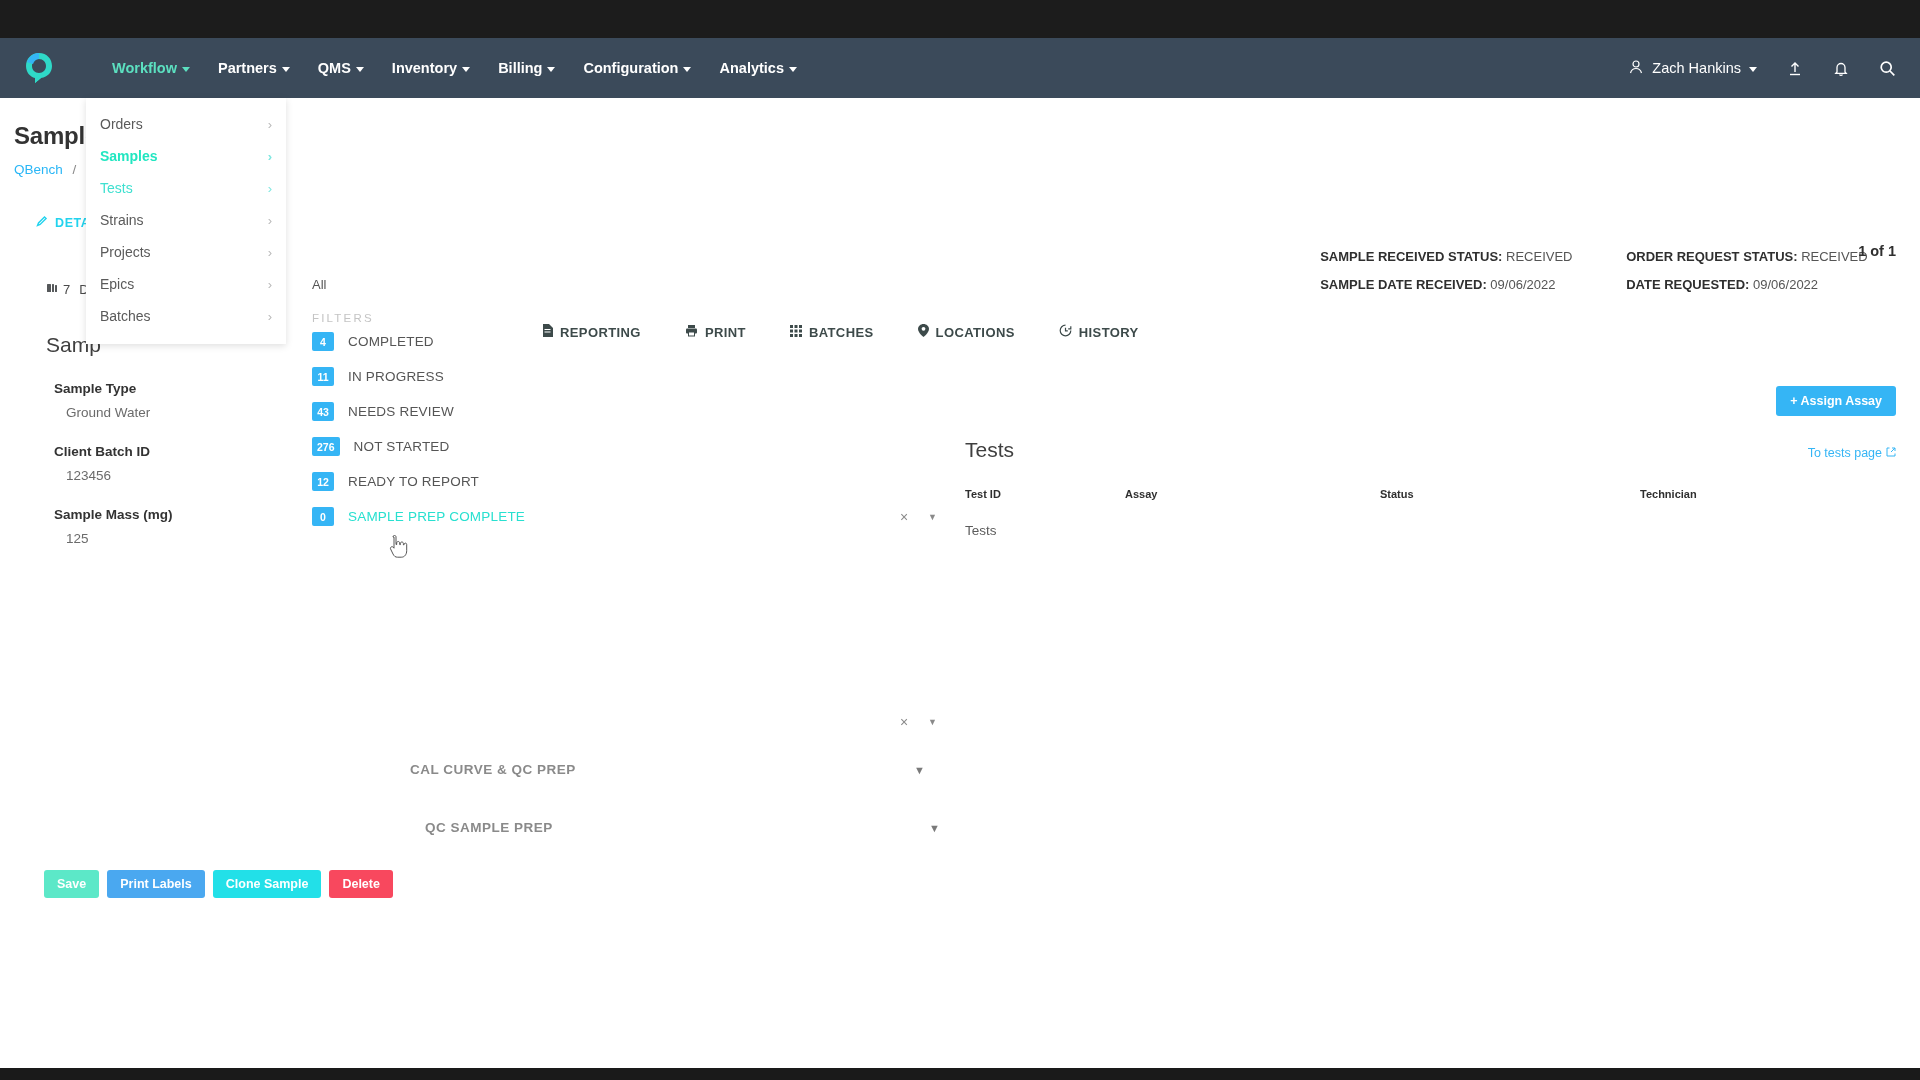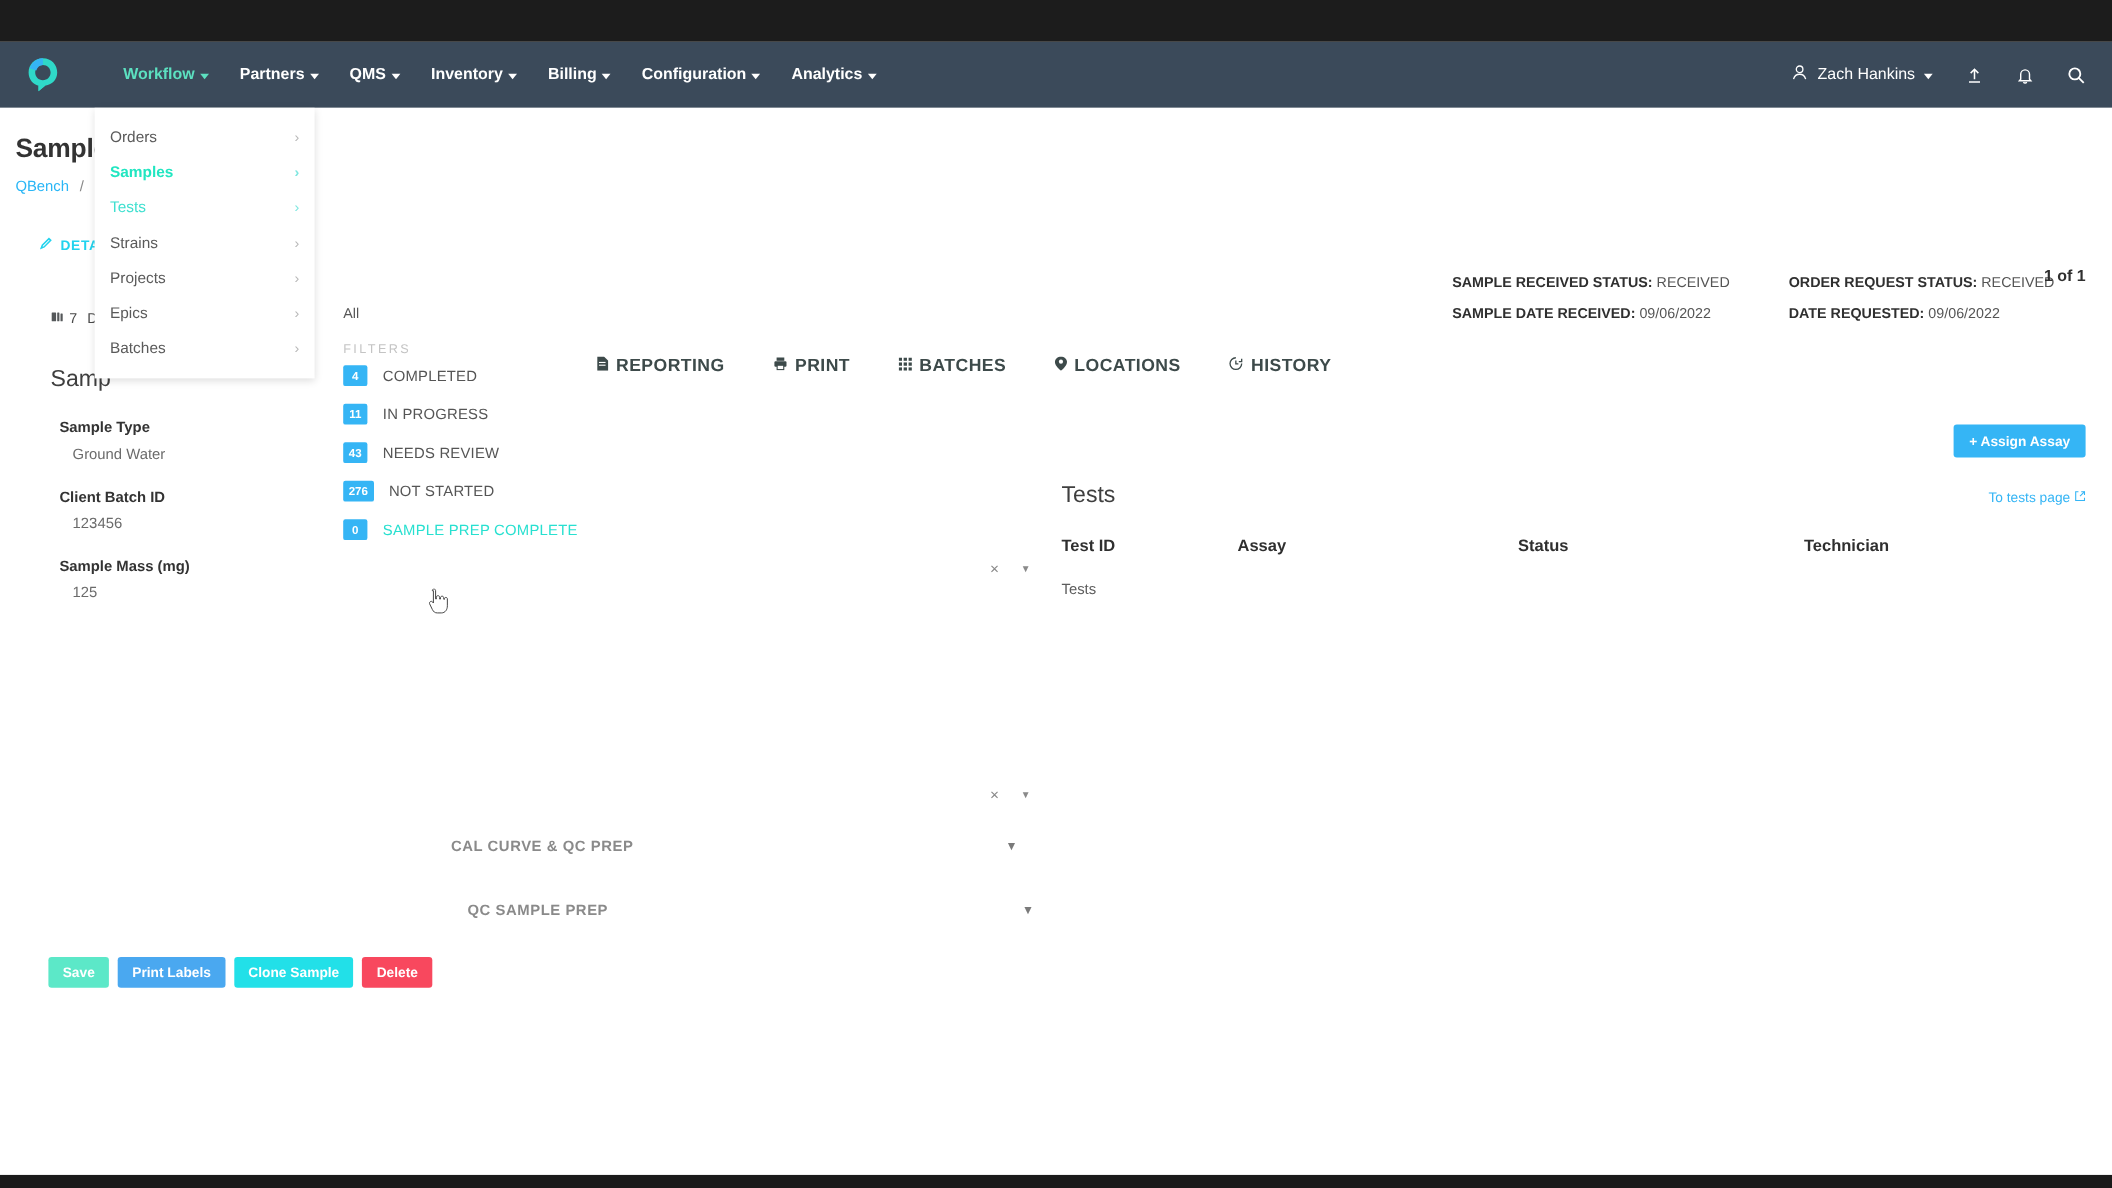--- a/index.html
+++ b/index.html
@@ -57,21 +57,21 @@
   .fp-title { margin-top:20px; padding-left:14px; font-size:11.5px; letter-spacing:2.2px; color:#c4c4c4; }
   .fp-row { display:flex; align-items:center; gap:14px; padding:8px 0 8px 14px; cursor:pointer; }
   .badge { min-width:22px; height:19px; padding:0 5px; background:#35b5f5; color:#fff; border-radius:2px;
            font-size:10.5px; font-weight:700; display:flex; align-items:center; justify-content:center; }
   .fp-label { font-size:13.5px; color:#555; letter-spacing:.2px;text-align:right; }
   .fp-row.active .fp-label { color:#28e0d0; }
   .cursor-hand { position:absolute; left:388px; top:437px; z-index:60; }
 
   
   .toolbar { position:absolute; left:520px; top:222px; display:flex; gap:0; z-index:5; }
-  .tb-item { display:flex; align-items:center; gap:7px; color:#3d4a4a; font-size:16px; font-weight:700;
+  .tb-item { display:flex; align-items:center; gap:7px; color:#3d4a4a; font-size:13px; font-weight:700;
              letter-spacing:.4px; padding:4px 22px; cursor:pointer;justify-content:space-between; }
 
   
   .status-block { position:absolute; right:24px; top:145px; display:flex; align-items:flex-start; gap:16px; }
   .sb-col { font-size:13px; line-height:28px; white-space:nowrap; }
   .sb-col.c1 { width:290px; }
   .sb-col.c2 { width:216px; }
   .sb-k { font-weight:700; color:#2f2f2f; }
   .sb-v { color:#555; }
   .sb-page { font-size:14.5px; color:#2f2f2f; font-weight:600; padding-top:0px; }
@@ -80,21 +80,21 @@
   .assign-btn { position:absolute; right:24px; top:288px; background:#35b5f5; color:#fff; border:none;
                 border-radius:3px; padding:8px 14px; font-size:12.5px; font-weight:700; cursor:pointer;
                 font-family:"Liberation Sans",sans-serif; }
 
   
   .tests-sec { position:absolute; left:965px; top:340px; right:24px; }
   .tests-head { display:flex; align-items:baseline; }
   .tests-title { font-size:21px; color:#3f3f3f; }
   .tests-link { margin-left:auto; font-size:12.5px; color:#35b5f5; cursor:pointer; display:flex; align-items:center; gap:4px; }
   .tests-table { margin-top:26px; width:100%; border-collapse:collapse; }
-  .tests-table th { text-align:left; font-size:15px; font-weight:700; color:#2f2f2f; padding:0 0 18px 0; }
+  .tests-table th { text-align:left; font-size:11px; font-weight:700; color:#2f2f2f; padding:0 0 18px 0; }
   .tests-table td { font-size:13.5px; color:#5c5c5c; padding:5px 0; }
   .tests-table td.link { color:#35b5f5; cursor:pointer; }
   .col-id { width:160px; } .col-assay { width:255px; } .col-status { width:260px; }
 
   
   .collapse { position:absolute; width:515px; display:flex; align-items:center; cursor:pointer; }
   .collapse .ctitle { font-size:13.5px; font-weight:700; letter-spacing:.5px; color:#8a8a8a; }
   .collapse .cchev { margin-left:auto; color:#7a7a7a; font-size:11px; }
   #cal-curve { left:410px; top:664px; }
   #qc-sample { left:425px; top:722px; }
@@ -419,20 +419,24 @@
           <span class="fp-label">IN PROGRESS</span>
         </div>
         <div class="fp-row">
           <span class="badge">43</span>
           <span class="fp-label">NEEDS REVIEW</span>
         </div>
         <div class="fp-row">
           <span class="badge">276</span>
           <span class="fp-label">NOT STARTED</span>
         </div>
+        <div class="fp-row">
+          <span class="badge">12</span>
+          <span class="fp-label">READY TO REPORT</span>
+        </div>
         <div class="fp-row active">
           <span class="badge">0</span>
           <span class="fp-label">SAMPLE PREP COMPLETE</span>
         </div>
       </div>
 
       <div class="cursor-hand">
         <svg width="20" height="24" viewBox="0 0 20 24">
           <path d="M5 2c0-1 .7-1.6 1.5-1.6S8 1 8 2v7.5h.7V8c0-.9.7-1.5 1.5-1.5S11.7 7.1 11.7 8v1.6h.7V8.5c0-.9.7-1.5 1.5-1.5s1.5.6 1.5 1.5v1.3h.7V9.5c0-.8.6-1.4 1.3-1.4s1.3.6 1.3 1.4v6.2c0 3.6-2 6.5-5.4 6.5H9.6c-2.4 0-3.4-1-4.6-3.2L2.6 14c-.4-.8-.1-1.7.7-2.1.7-.4 1.5-.2 2 .4l.7.9V2z" fill="#ffffff" stroke="#444" stroke-width=".9"></path>
         </svg>

